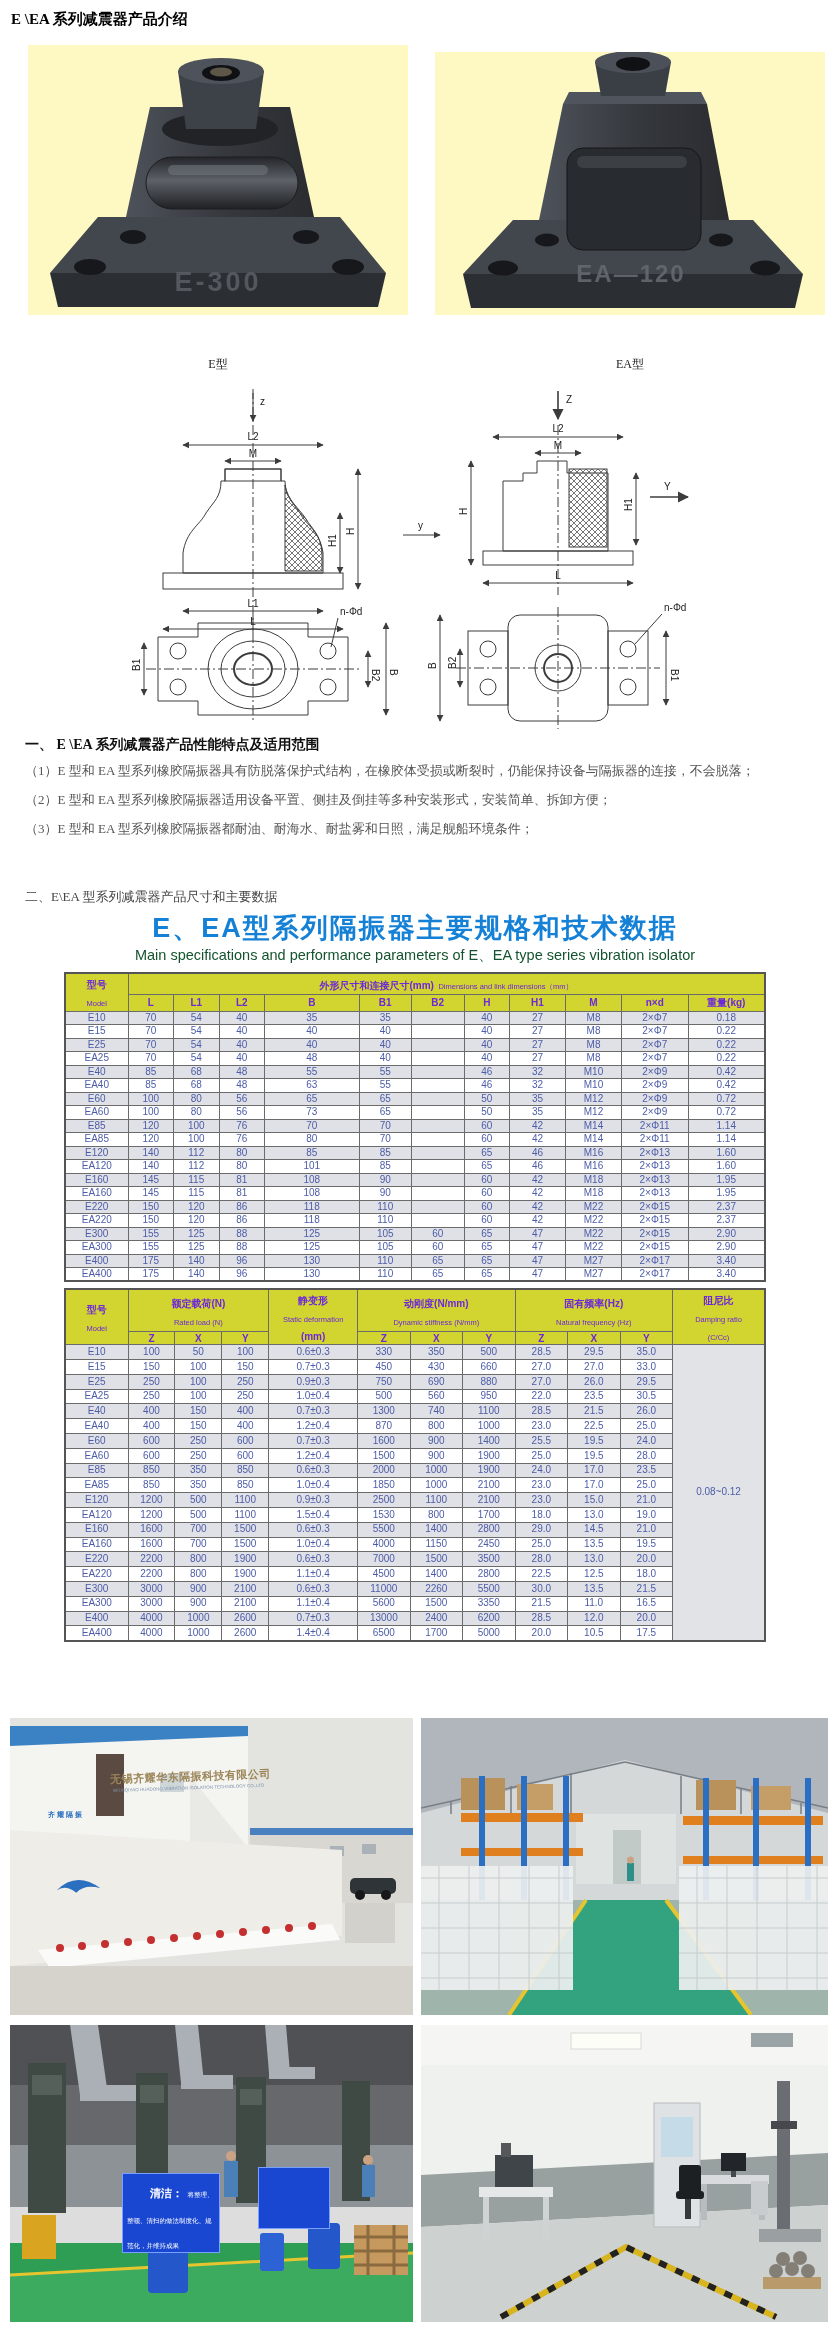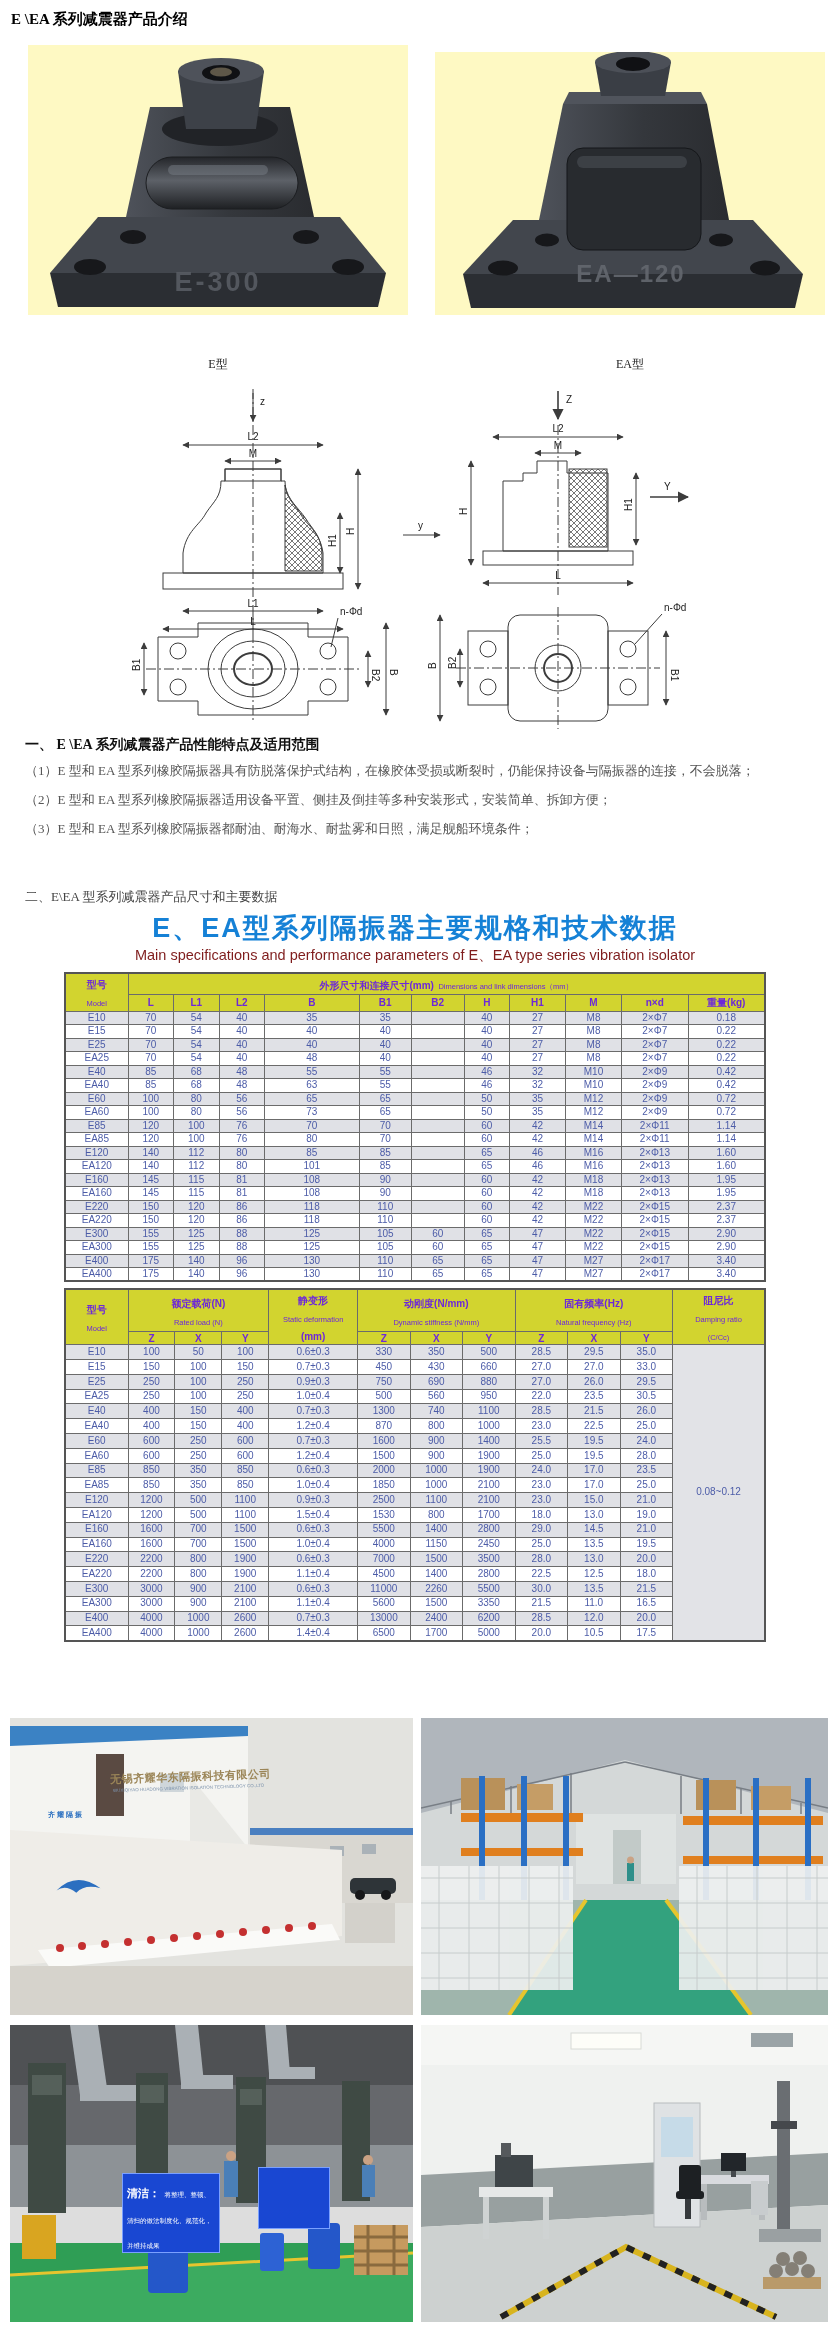--- a/index.html
+++ b/index.html
@@ -24,21 +24,21 @@
                   font-weight:bold; font-size:14px; color:#111;text-align:right; }
   .features { position:absolute; left:25px; top:724px; width:778px;
               font-family:"Liberation Serif", serif; font-size:13px; color:#555;margin-top:36px; }
   .features p { margin:0 0 7px 0; line-height:22px; }
   .sec-heading2 { position:absolute; left:25px; top:888px; font-family:"Liberation Serif", serif;
                   font-size:13px; color:#444; }
 
   .banner-cn { position:absolute; left:0; top:910px; width:830px; text-align:center;
                font-weight:bold; font-size:27px; color:#1581d6; letter-spacing:2px; }
   .banner-en { position:absolute; left:0; top:946px; width:830px; text-align:center;
-               font-size:14.5px; color:#7f1d1d; }
+               font-size:14.5px; color:#14532d; }
 
   .tables-wrap { position:absolute; left:64px; top:972px; width:702px; }
   table.tbl { border-collapse:collapse; width:702px; table-layout:fixed; border:2px solid #555; }
   table.tbl th, table.tbl td { border:1px solid #6b6b6b; text-align:center; vertical-align:middle; padding:0; }
   table.tbl th { background:#d2d42f; color:#6d28d9; }
   table.tbl td { color:#4c5ca8; font-size:10px; height:13.5px; line-height:1.05; background:#fff; }
   table.tbl tbody tr:nth-child(odd) td { background:#e0e1e6; }
   .h-cn  { font-size:10px; font-weight:bold; }
   .h-en  { font-size:7.5px; font-weight:normal; display:inline-block; line-height:1.1; }
   .h-ax  { font-size:10px; font-weight:bold; }
@@ -55,21 +55,21 @@
   .scene { position:absolute; left:0; top:0; width:100%; height:100%; }
 
   .sign-cn { position:absolute; left:100px; top:50px; width:230px; font-weight:bold; font-size:11px;
              color:#9b8557; transform:rotate(-2deg); letter-spacing:0.5px; white-space:nowrap; }
   .sign-en { position:absolute; left:103px; top:66px; width:230px; font-size:4.5px; color:#7d93ad;
              transform:rotate(-2deg); white-space:nowrap; }
   .logo-cn { position:absolute; left:38px; top:92px; font-size:7px; font-weight:bold; color:#2a6fc0;
              letter-spacing:2px; }
   .clean-sign { position:absolute; left:112px; top:148px; width:98px; height:80px; background:#1947d2;
                 border:1px solid #7aa0ff; color:#fff; padding:5px 4px; line-height:1.6; }
-  .clean-sign .t { font-size:11px; font-weight:bold; }
+  .clean-sign .t { font-size:11px; font-weight:bold;margin-left:23px; }
   .clean-sign .b { font-size:6.5px; }
   .clean-sign2 { position:absolute; left:248px; top:142px; width:72px; height:62px; background:#1947d2;
                  border:1px solid #7aa0ff; }
 </style>
 </head>
 <body>
 
 <div id="page">
 
   <div class="doc-title">E \EA 系列减震器产品介绍</div>

